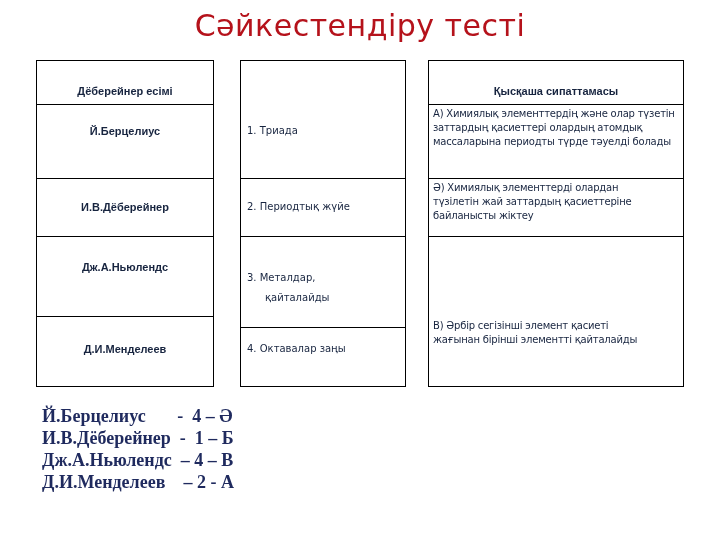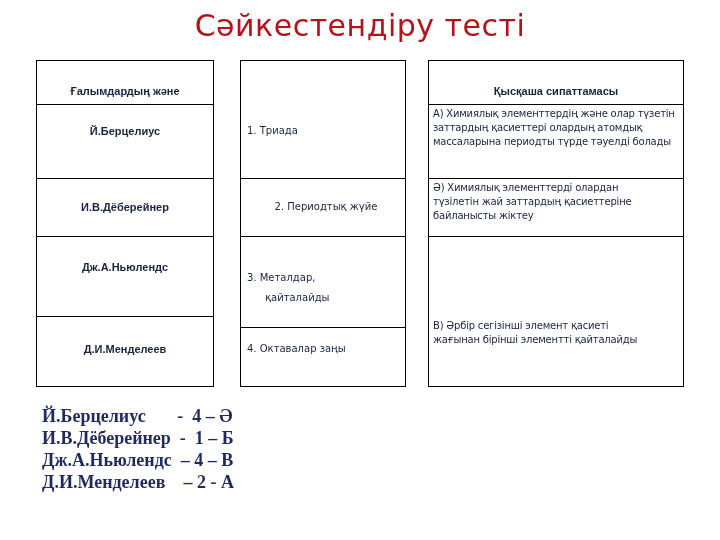--- a/index.html
+++ b/index.html
@@ -37,41 +37,41 @@
   }
   .ans-row { white-space: pre; }
 </style>
 </head>
 <body>
 
 <div class="title">Сәйкестендіру тесті</div>
 
 <div class="tbl" style="left:36px; width:178px; height:327px;">
   <div class="cell hdr" style="top:0; height:44px;">
-    <div style="position:absolute; left:0; right:0; top:24px; text-align:center;">Ғалымдардың және</div>
+    <div style="position:absolute; left:0; right:0; top:24px; text-align:center;">Дёберейнер есімі</div>
   </div>
   <div class="cell name" style="top:44px; height:74px;">
     <div style="padding-top:20px;">Й.Берцелиус</div>
   </div>
   <div class="cell name" style="top:118px; height:58px;">
     <div style="padding-top:22px;">И.В.Дёберейнер</div>
   </div>
   <div class="cell name" style="top:176px; height:80px;">
     <div style="padding-top:24px;">Дж.А.Ньюлендс</div>
   </div>
   <div class="cell name last" style="top:256px; height:70px;">
     <div style="padding-top:26px;">Д.И.Менделеев</div>
   </div>
 </div>
 
 <div class="tbl" style="left:240px; width:166px; height:327px;">
   <div class="cell sys" style="top:44px; height:74px;">
     <div style="padding:20px 0 0 6px;">1. Триада</div>
   </div>
-  <div class="cell sys" style="top:118px; height:58px;text-align:center;">
+  <div class="cell sys" style="top:118px; height:58px;">
     <div style="padding:22px 0 0 6px;">2. Периодтық жүйе</div>
   </div>
   <div class="cell sys" style="top:187px; height:80px;">
     <div style="padding:24px 0 0 6px;">3. Металдар,</div>
     <div style="padding:9px 0 0 24px;">қайталайды</div>
   </div>
   <div class="cell sys last" style="top:256px; height:70px;">
     <div style="padding:26px 0 0 6px;">4. Октавалар заңы</div>
   </div>
 </div>

